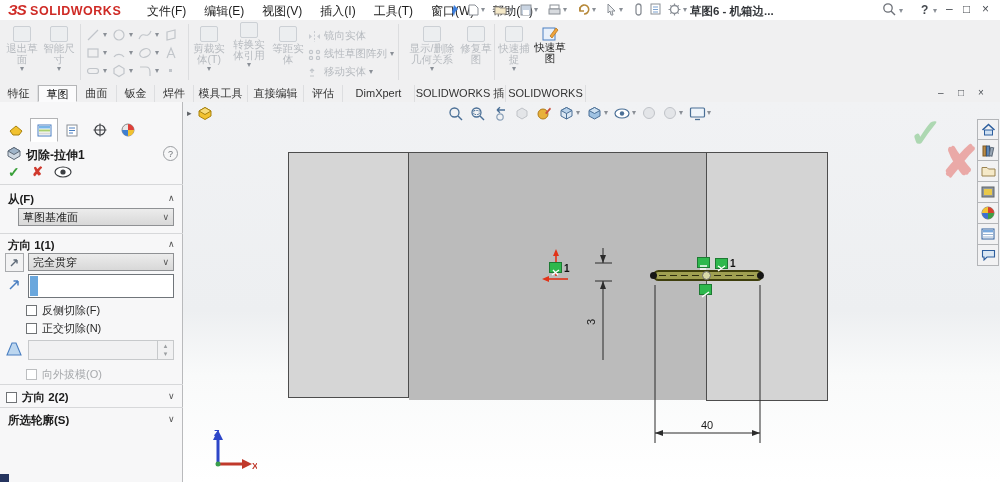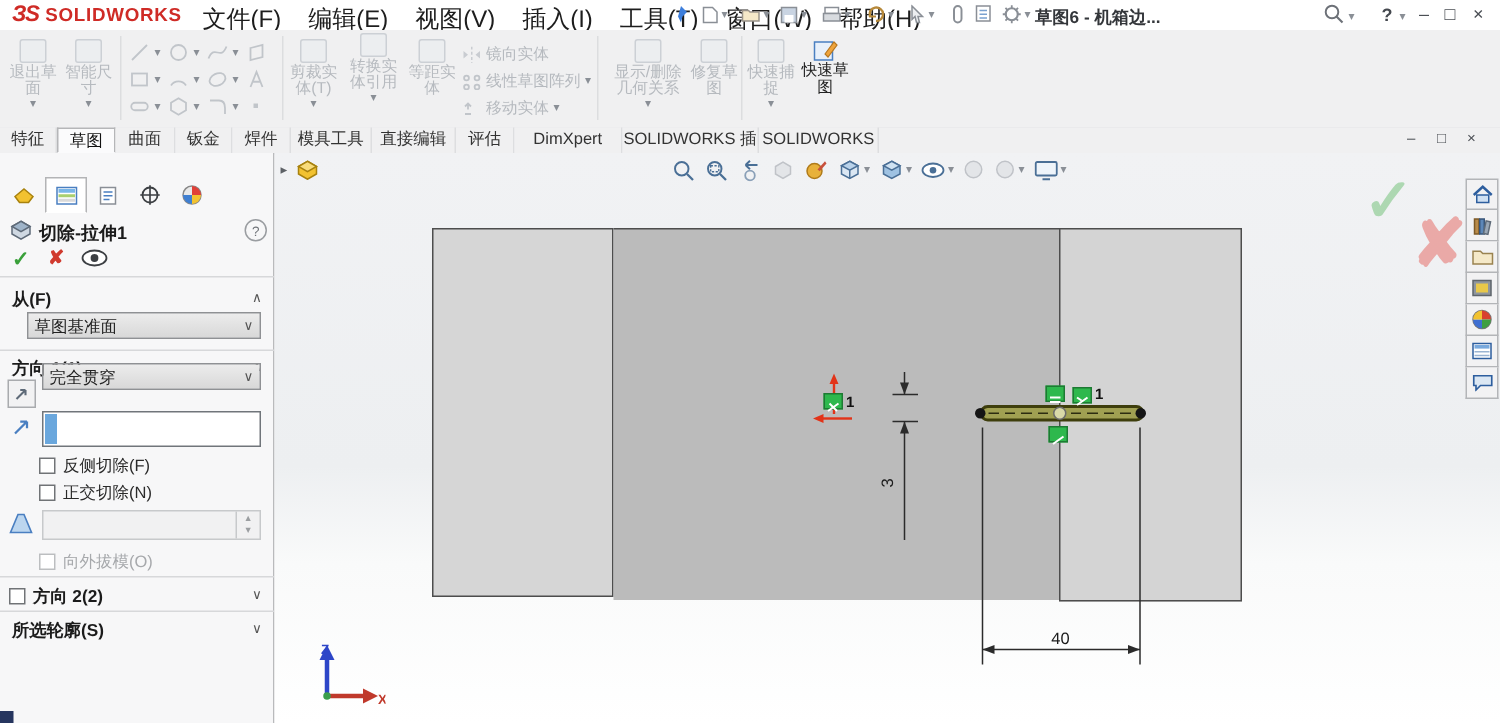--- a/index.html
+++ b/index.html
@@ -3,21 +3,21 @@
 <meta charset="utf-8">
 <style>
   html,body{margin:0;padding:0;background:#fff;}
   #app{position:relative;width:1000px;height:482px;font-family:"Liberation Sans",sans-serif;
        background:#fff;overflow:hidden;-webkit-font-smoothing:antialiased;}
   .r{position:absolute;}
   
   .titlebar{left:0;top:0;width:1000px;height:20px;background:#ffffff;}
   .logo-mark{font-weight:bold;font-style:italic;font-size:15px;color:#cf2b26;letter-spacing:-1px;}
   .logo-text{font-weight:bold;font-size:12.5px;color:#cf2b26;letter-spacing:.5px;}
-  .menus{display:flex;gap:18px;font-size:16px;color:#1d1d1d;}
+  .menus{display:flex;gap:18px;font-size:12px;color:#1d1d1d;margin-left:12px;}
   .menu{cursor:default;}
   .qicon{display:inline-flex;align-items:center;gap:2px;color:#82878e;}
   .caret{font-size:8px;color:#8a8f96;line-height:8px;}
   .searchbox{display:flex;align-items:center;border:1px solid #c6c9cc;background:#fff;height:15px;padding:0 3px;}
   .searchbox input{border:none;outline:none;font-size:11px;width:92px;color:#444;font-family:"Liberation Sans",sans-serif;}
   .winglyph{font-size:12px;color:#4b4f55;}
   
   .ribbon{left:0;top:20px;width:1000px;height:65px;background:#f0f0f1;border-bottom:1px solid #d9dadc;}
   .rsep{position:absolute;top:4px;width:1px;height:56px;background:#dcdddf;}
   .rbtn{position:absolute;text-align:center;font-size:10.5px;line-height:11px;color:#b6babf;}
@@ -395,21 +395,21 @@
     </div>
     <div class="divider" style="top:131px;"></div>
 
     <span class="r seclabel" style="left:8px;top:136px;">方向 1(1)</span>
     <span class="r chev" style="left:168px;top:137px;">∧</span>
     <div class="r" style="left:5px;top:151px;width:17px;height:17px;border:1px solid #a9abae;background:#f2f2f3;display:flex;align-items:center;justify-content:center;">
       <svg width="11" height="11">
           <path d="M2 9 L8 3 M8 3 H4.5 M8 3 V6.5" stroke="#5e6a78" stroke-width="1.4" fill="none"></path>
         </svg>
     </div>
-    <div class="combo" style="left:28px;top:140px;width:146px;gap:19px;">
+    <div class="combo" style="left:28px;top:151px;width:146px;gap:19px;">
       <span>完全贯穿</span>
       <span class="chev">∨</span>
     </div>
     <svg class="r" style="left:8px;top:176px;" width="13" height="13">
       <path d="M2 11 L10 3 M10 3 H5.5 M10 3 V7.5" stroke="#4a7fc1" stroke-width="1.5" fill="none"></path>
     </svg>
     <div class="r" style="left:28px;top:172px;width:146px;height:24px;background:#fff;border:1px solid #70757a;box-sizing:border-box;">
       <div style="position:absolute;left:1px;top:1px;width:8px;height:20px;background:#6aa7dd;"></div>
     </div>
     <div class="cbrow" style="left:26px;top:201px;">

